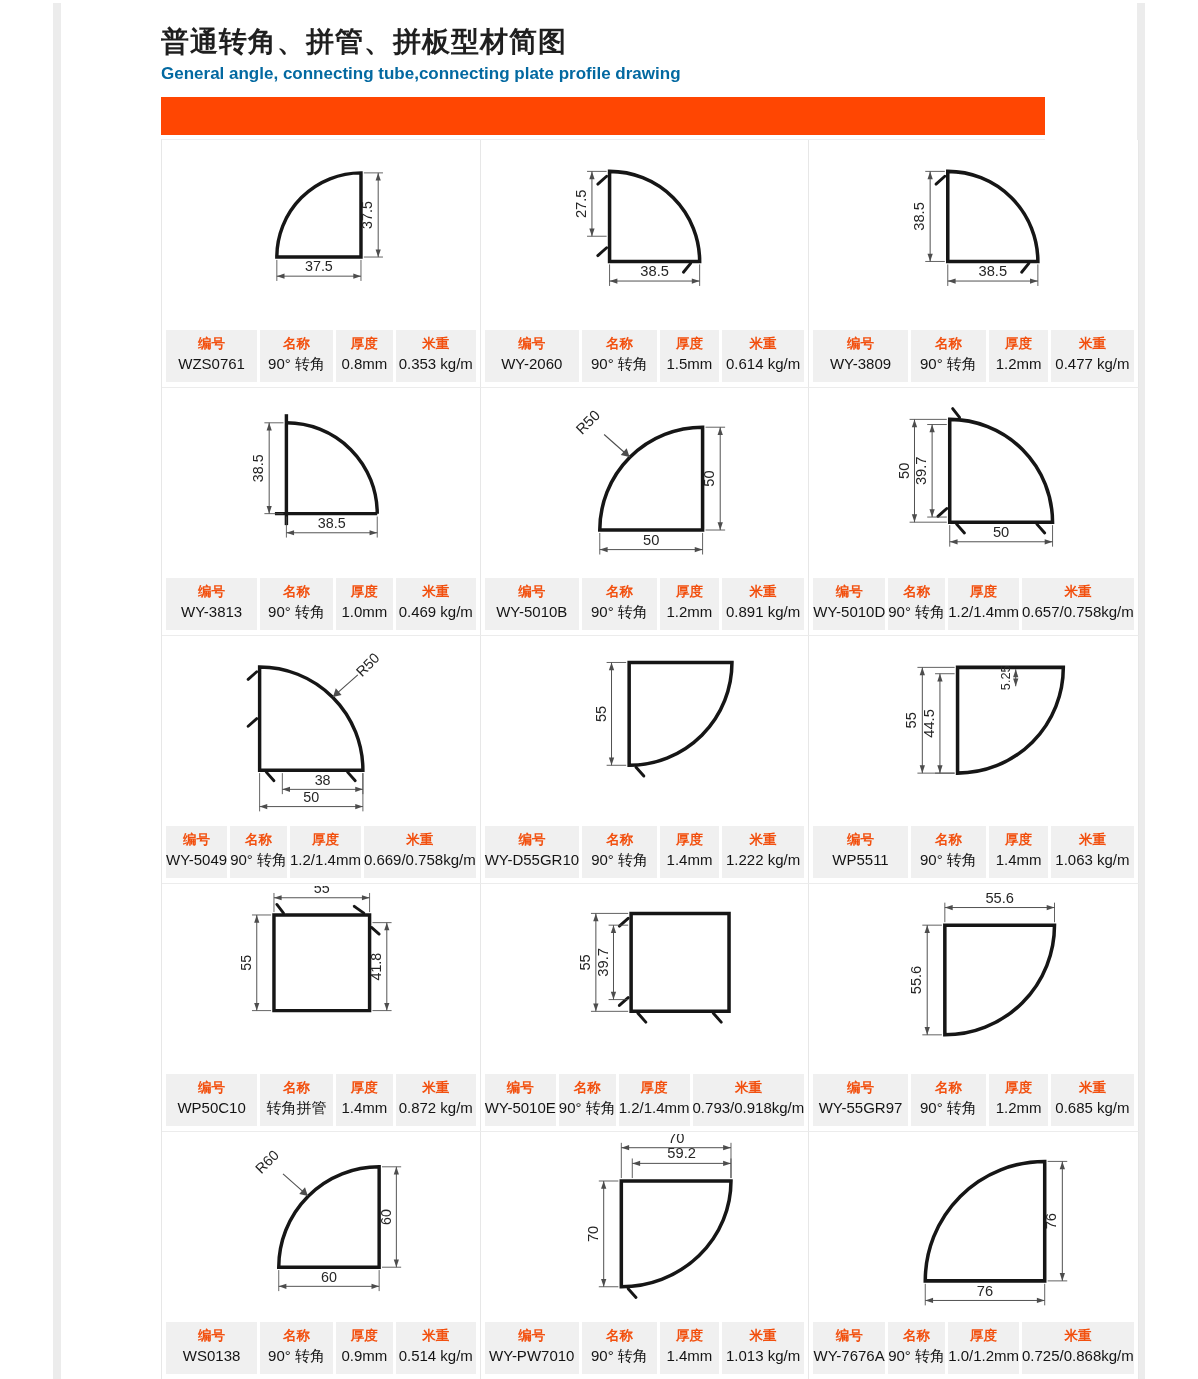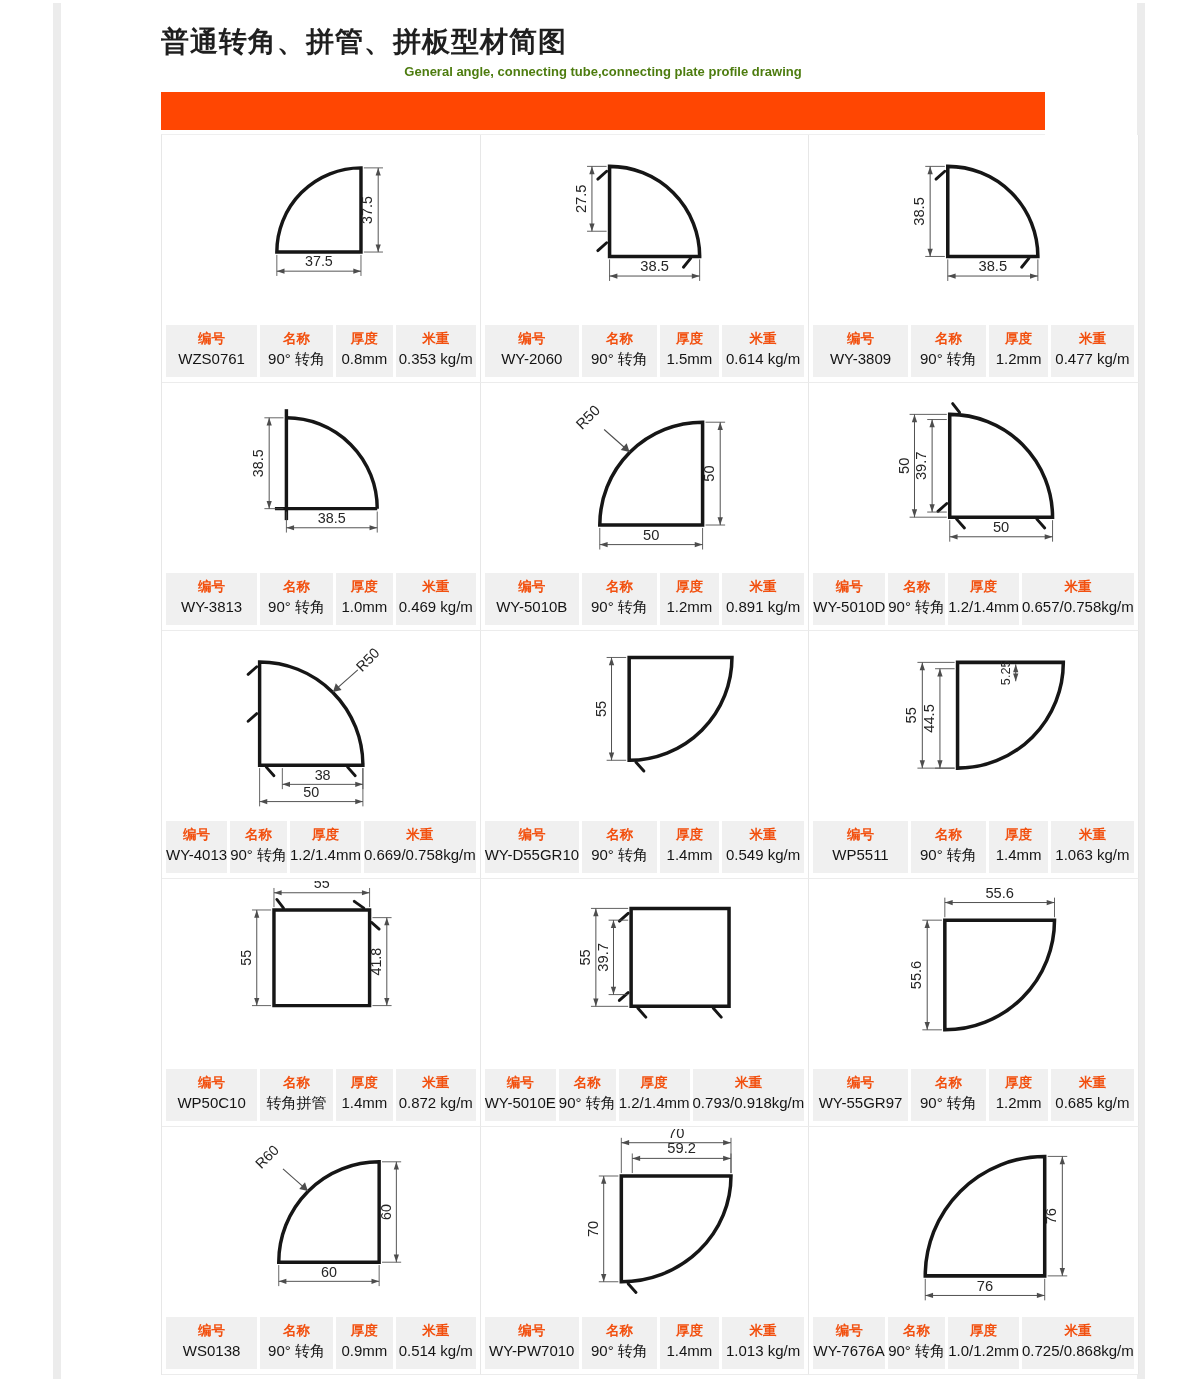--- a/index.html
+++ b/index.html
@@ -1,21 +1,21 @@
 <!DOCTYPE html>
 <html><head>
 <meta charset="utf-8">
 <style>
   html,body{margin:0;padding:0;background:#ffffff;}
   body{font-family:"Liberation Sans","DejaVu Sans",sans-serif;color:#222;}
   .page{width:1092px;height:1379px;margin:3px auto;background:#fff;box-sizing:border-box;
         border-left:8px solid #ececec;border-right:8px solid #ececec;position:relative;}
   .inner{padding:20px 92px 0 100px;box-sizing:border-box;}
   h1{margin:0;font-size:28px;font-weight:700;color:#1f1f1f;letter-spacing:1px;}
-  .sub{margin-top:3px;font-size:13px;font-weight:700;color:#4d7c0f;text-align:center;}
+  .sub{margin-top:3px;font-size:17px;font-weight:700;color:#0369a1;}
   .banner{height:38px;background:#ff4602;margin-top:13px;}
   .grid{display:grid;grid-template-columns:repeat(3,1fr);margin-top:4px;
         border-left:1px solid #e7e7e7;border-top:1px solid #efefef;}
   .cell{background:#fff;border-right:1px solid #e7e7e7;border-bottom:1px solid #ececec;
         box-sizing:border-box;padding:2px 2px 5px 2px;height:248px;display:flex;flex-direction:column;}
   .dwgwrap{flex:1;display:flex;align-items:center;justify-content:center;overflow:hidden;}
   svg.dwg{width:100%;height:188px;display:block;}
   .spec{display:flex;gap:3px;padding:0 2px;}
   .spec .box{background:#f0f0f0;text-align:center;padding:5px 0 7px 0;}
   .spec .b-code{flex:1.28;}
@@ -311,21 +311,21 @@
                 <text x="154" y="169" fill="#262626" font-size="15" text-anchor="middle">50</text>
                 <line x1="202.68" y1="36.31999999999999" x2="176.68" y2="59.31999999999999" stroke="#4d4d4d" stroke-width="1.1"></line>
                 <path d="M 176.68 59.31999999999999 L 185.68 57.31999999999999 L 179.68 50.31999999999999 Z" fill="#4d4d4d"></path>
                 <text x="216.68" y="29.319999999999993" fill="#262626" font-size="15" text-anchor="middle" transform="rotate(-45 216.68 29.319999999999993)">R50</text>
               </g>
             </svg>
           </div>
           <div class="spec">
             <div class="box b-code">
               <div class="hdr">编号</div>
-              <div class="val">WY-4013</div>
+              <div class="val">WY-5049</div>
             </div>
             <div class="box b-name">
               <div class="hdr">名称</div>
               <div class="val">90°  转角</div>
             </div>
             <div class="box b-thk">
               <div class="hdr">厚度</div>
               <div class="val">1.2/1.4mm</div>
             </div>
             <div class="box b-wt">
@@ -357,21 +357,21 @@
             <div class="box b-name">
               <div class="hdr">名称</div>
               <div class="val">90°  转角</div>
             </div>
             <div class="box b-thk">
               <div class="hdr">厚度</div>
               <div class="val">1.4mm</div>
             </div>
             <div class="box b-wt">
               <div class="hdr">米重</div>
-              <div class="val">0.549 kg/m</div>
+              <div class="val">1.222 kg/m</div>
             </div>
           </div>
         </div>
         <div class="cell">
           <div class="dwgwrap">
             <svg viewBox="0 0 328 192" class="dwg">
               <g>
                 <path d="M 148 138 L 148 30 L 256 30 A 108 108 0 0 1 148 138 Z" fill="none" stroke="#161616" stroke-width="3.6" stroke-linejoin="miter"></path>
                 <line x1="145" y1="30" x2="107" y2="30" stroke="#4d4d4d" stroke-width="0.9"></line>
                 <line x1="145" y1="138" x2="107" y2="138" stroke="#4d4d4d" stroke-width="0.9"></line>

